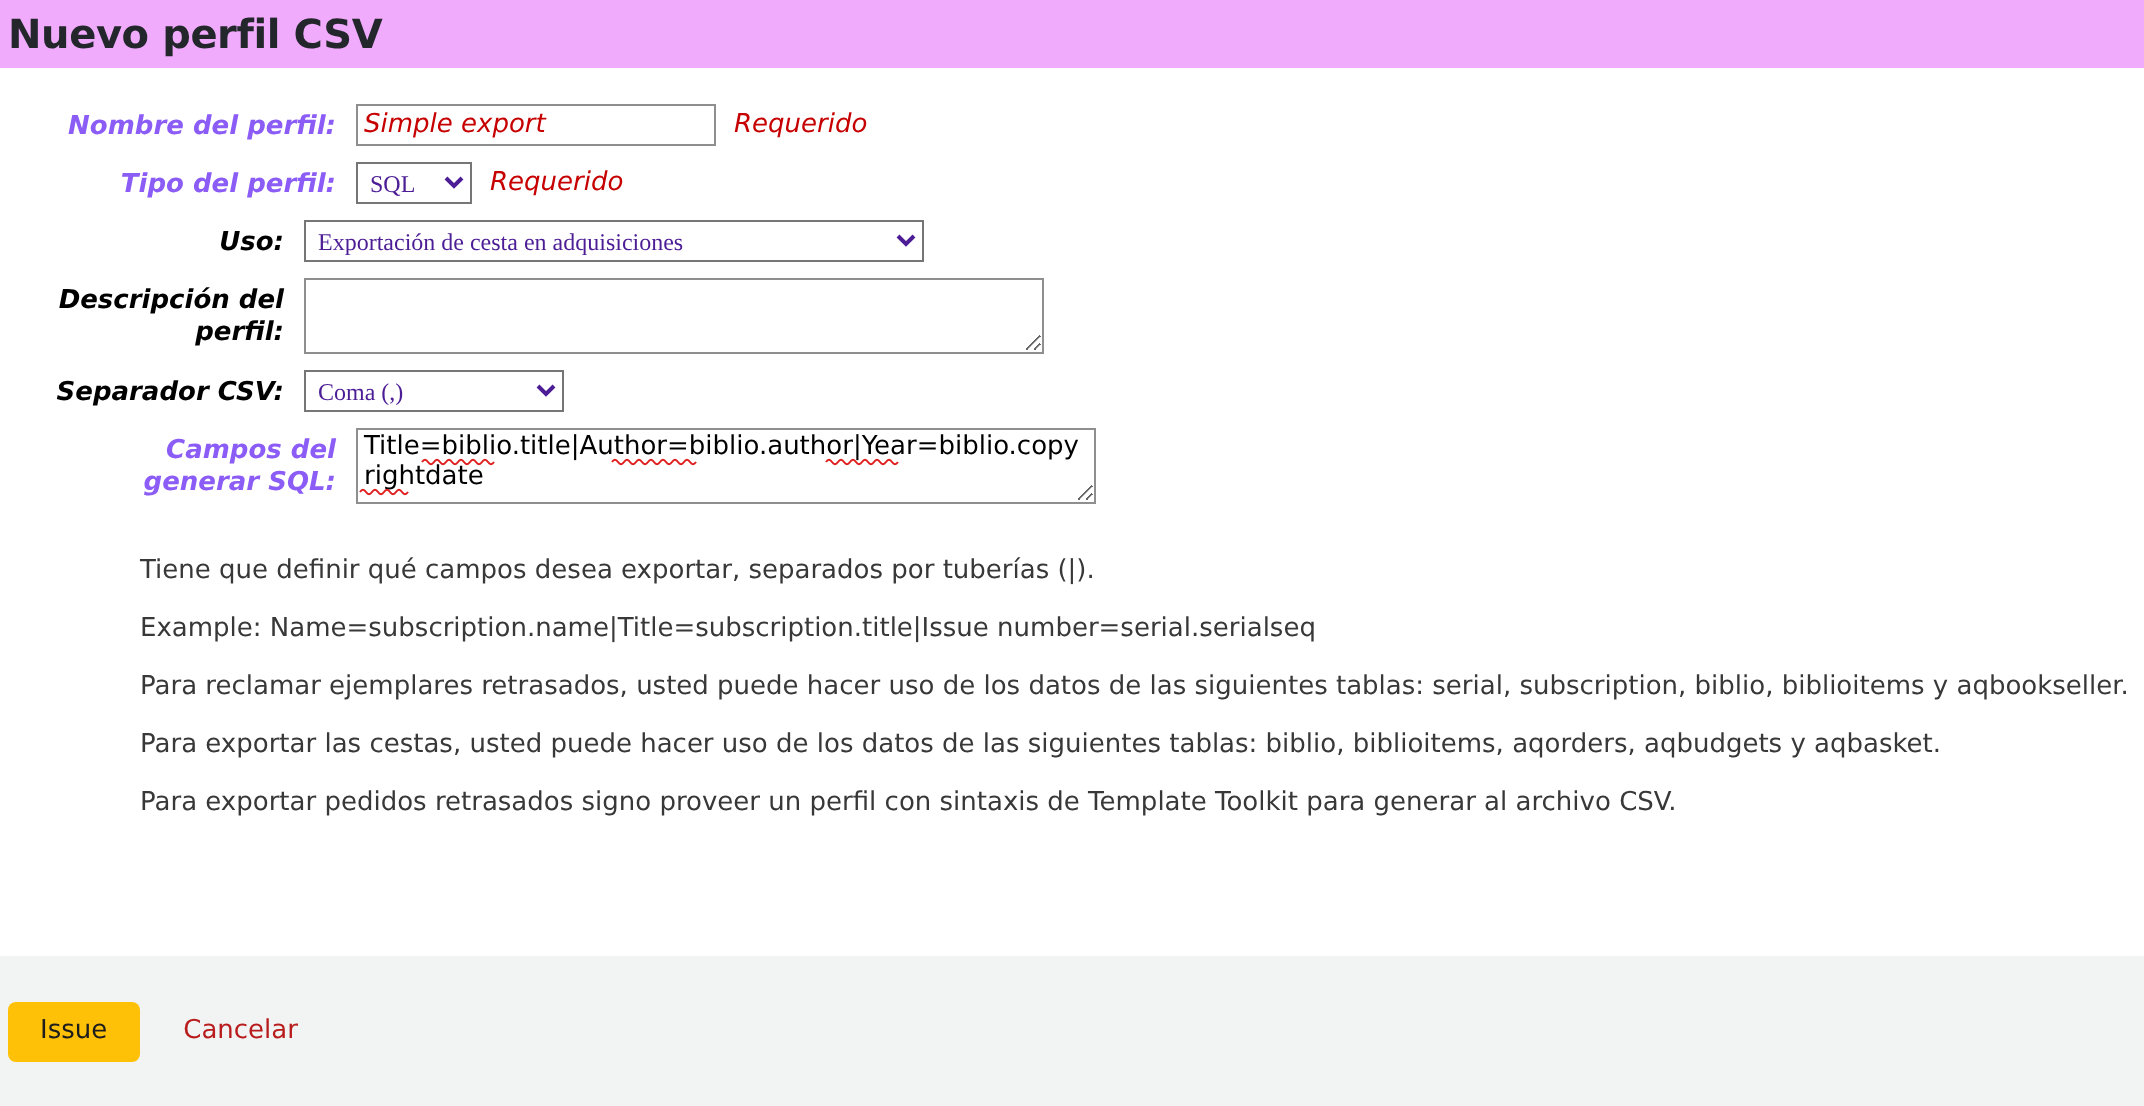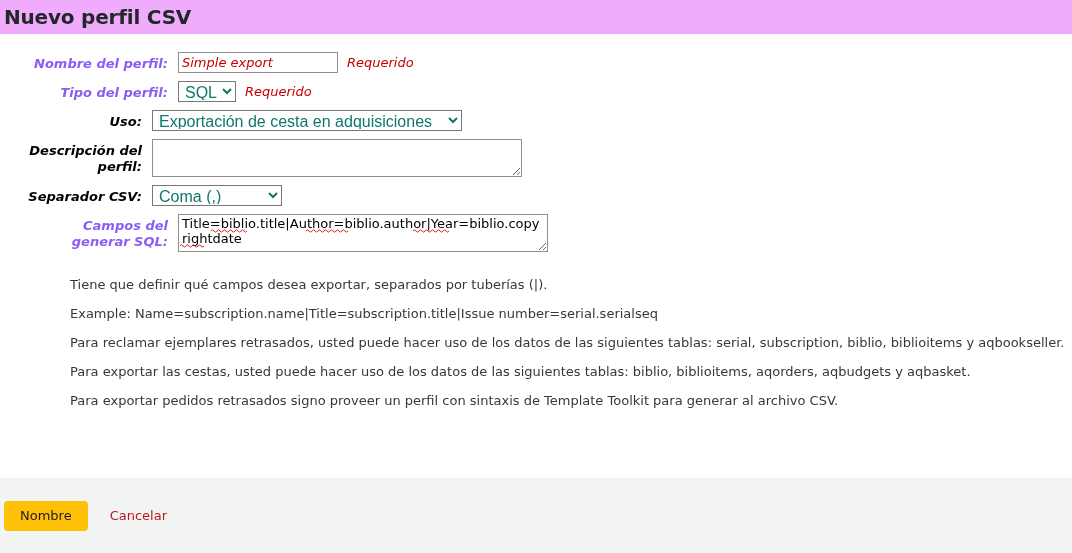--- a/index.html
+++ b/index.html
@@ -67,47 +67,47 @@
     font-style: italic;
     margin-left: 26px;
   }
   .field-control {
     display: flex;
     align-items: center;
   }
 
   
   input.text-input {
-    width: 160px;
+    width: 180px;
     height: 21px;
     box-sizing: border-box;
     border: 1px solid #8f8f8f;
     border-radius: 0;
     padding: 1px 3px;
     font-family: "DejaVu Sans", "Liberation Sans", sans-serif;
     font-size: 13px;
     background: #ffffff;
     color: #c60000;
     font-style: italic;
     outline: none;
   }
   input.text-input::placeholder {
     color: #c60000;
     font-style: italic;
     opacity: 1;
   }
 
   select.select-input {
-    font-family: Liberation Sans, sans-serif;
-    font-size: 16px;
+    font-family: Liberation Serif, serif;
+    font-size: 12px;
     height: 21px;
     box-sizing: border-box;
     border: 1px solid #767676;
     background: #ffffff;
-    color: #0f766e;
+    color: #4c1d95;
     padding: 1px 2px;
     border-radius: 0;
   }
   select.sel-type { width: 58px; }
   select.sel-use  { width: 310px; }
   select.sel-sep  { width: 130px; }
 
   textarea.ta {
     font-family: "DejaVu Sans", "Liberation Sans", sans-serif;
     font-size: 13px;
@@ -261,15 +261,15 @@
     <div class="help-line">Tiene que definir qué campos desea exportar, separados por tuberías (|).</div>
     <div class="help-line">Example: Name=subscription.name|Title=subscription.title|Issue number=serial.serialseq</div>
     <div class="help-line">Para reclamar ejemplares retrasados, usted puede hacer uso de los datos de las siguientes tablas: serial, subscription, biblio, biblioitems y aqbookseller.</div>
     <div class="help-line">Para exportar las cestas, usted puede hacer uso de los datos de las siguientes tablas: biblio, biblioitems, aqorders, aqbudgets y aqbasket.</div>
     <div class="help-line">Para exportar pedidos retrasados signo proveer un perfil con sintaxis de Template Toolkit para generar al archivo CSV.</div>
   </div>
 
 </div>
 
 <div class="page-footer">
-  <button class="btn-submit" type="button">Nombre</button>
+  <button class="btn-submit" type="button">Issue</button>
   <a class="btn-cancel" href="#">Cancelar</a>
 </div>
 
 </body></html>

